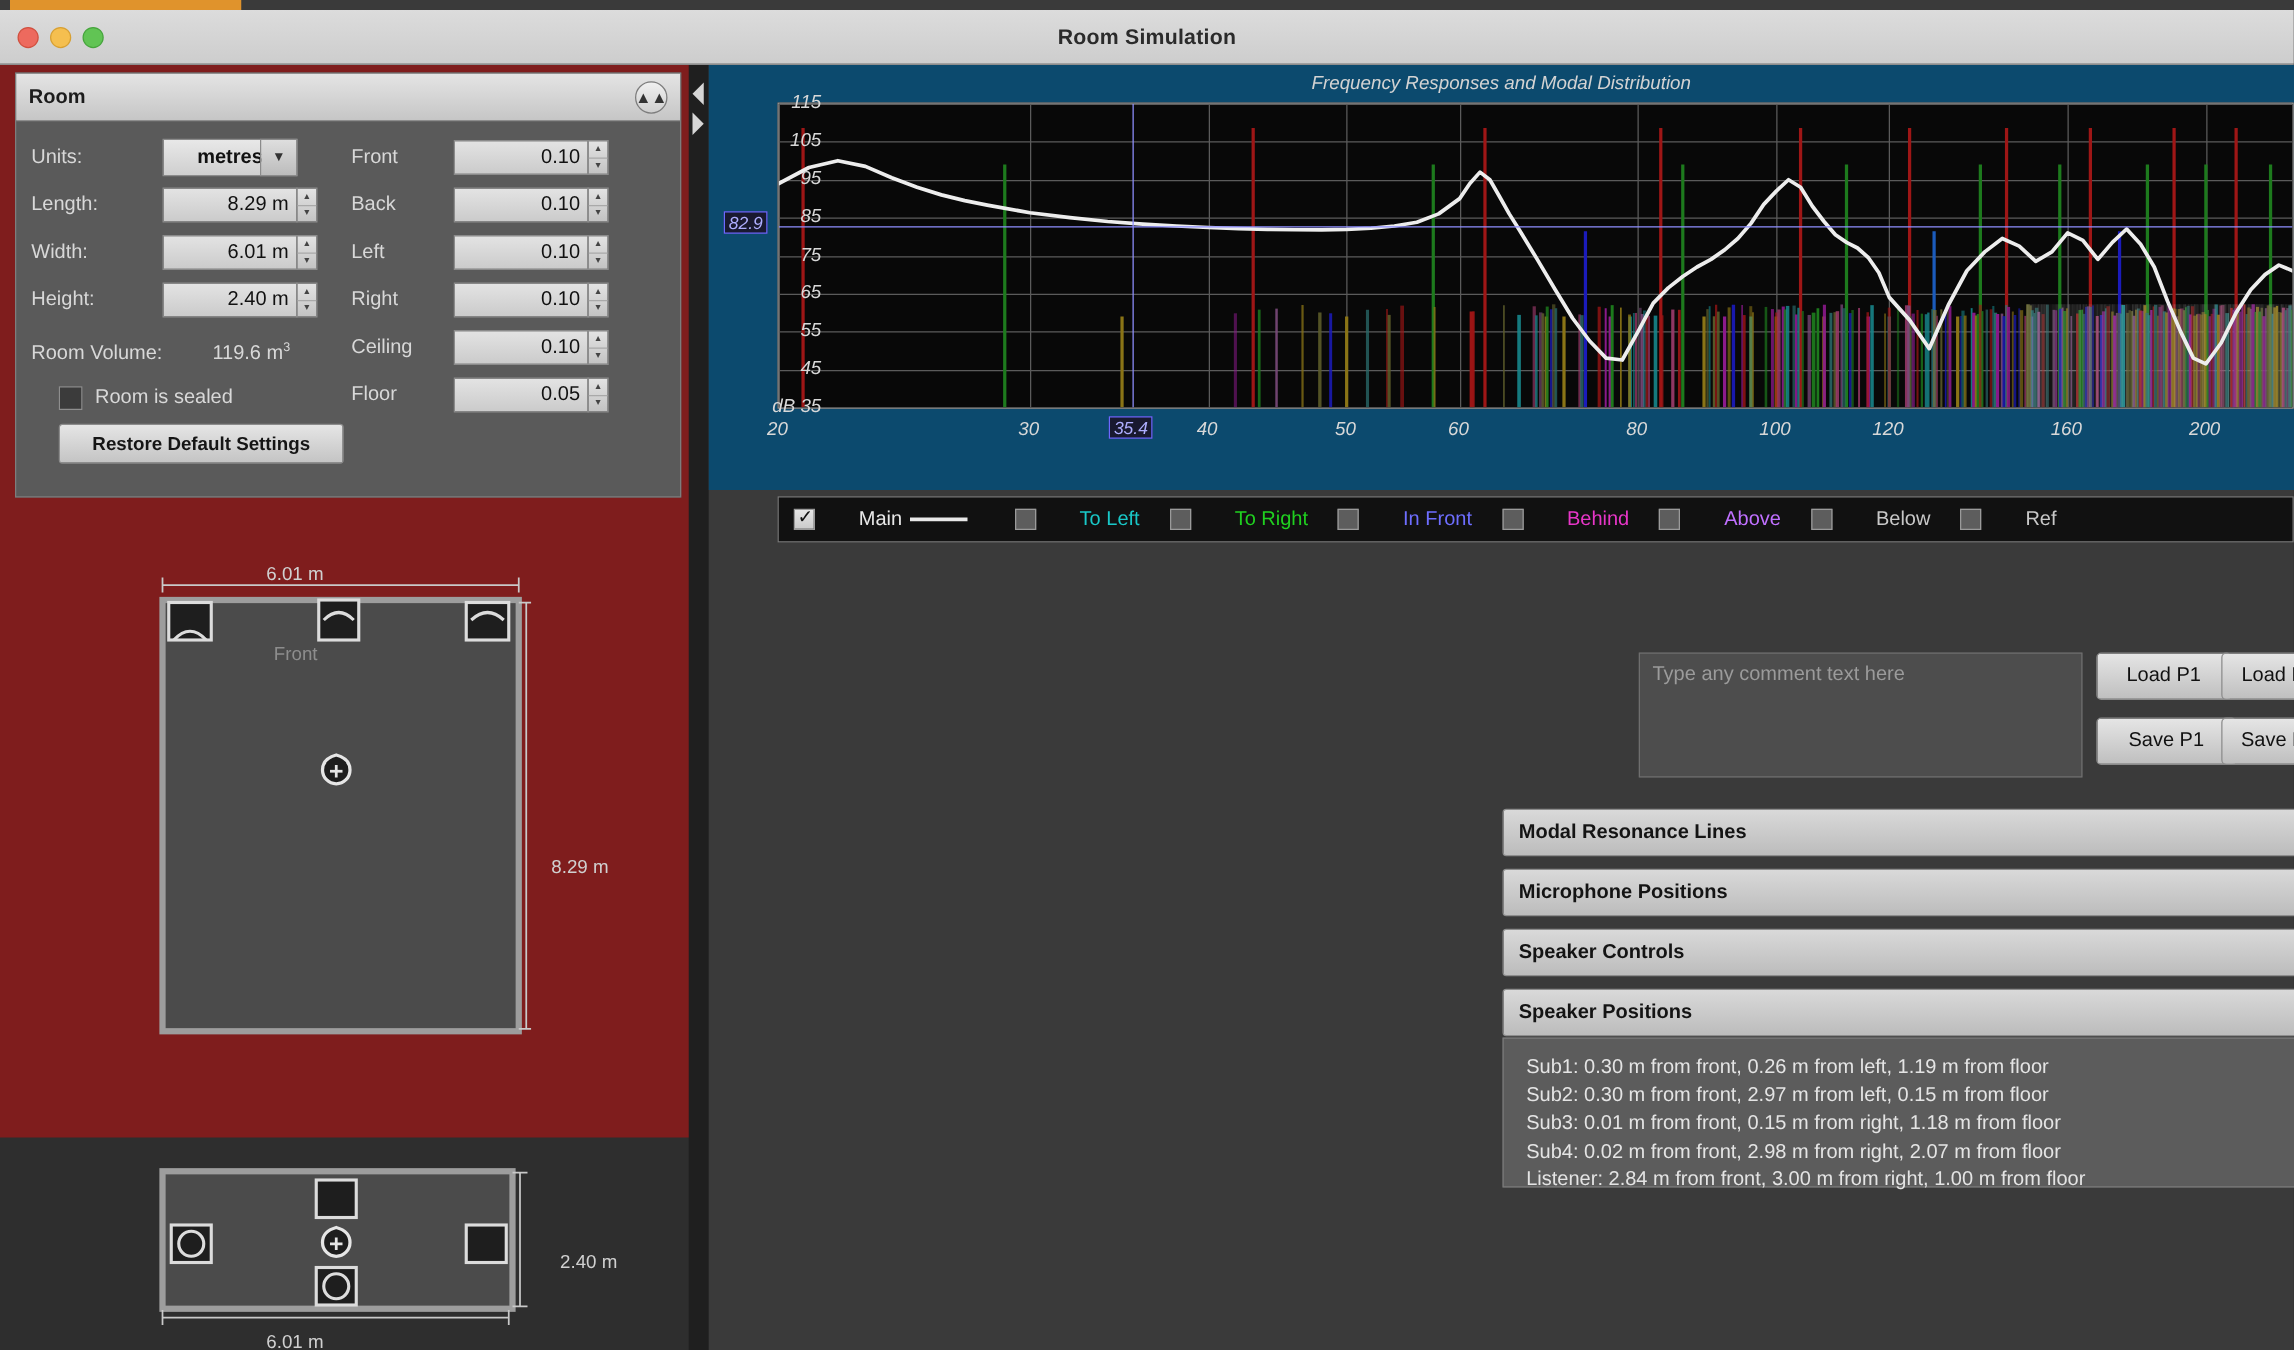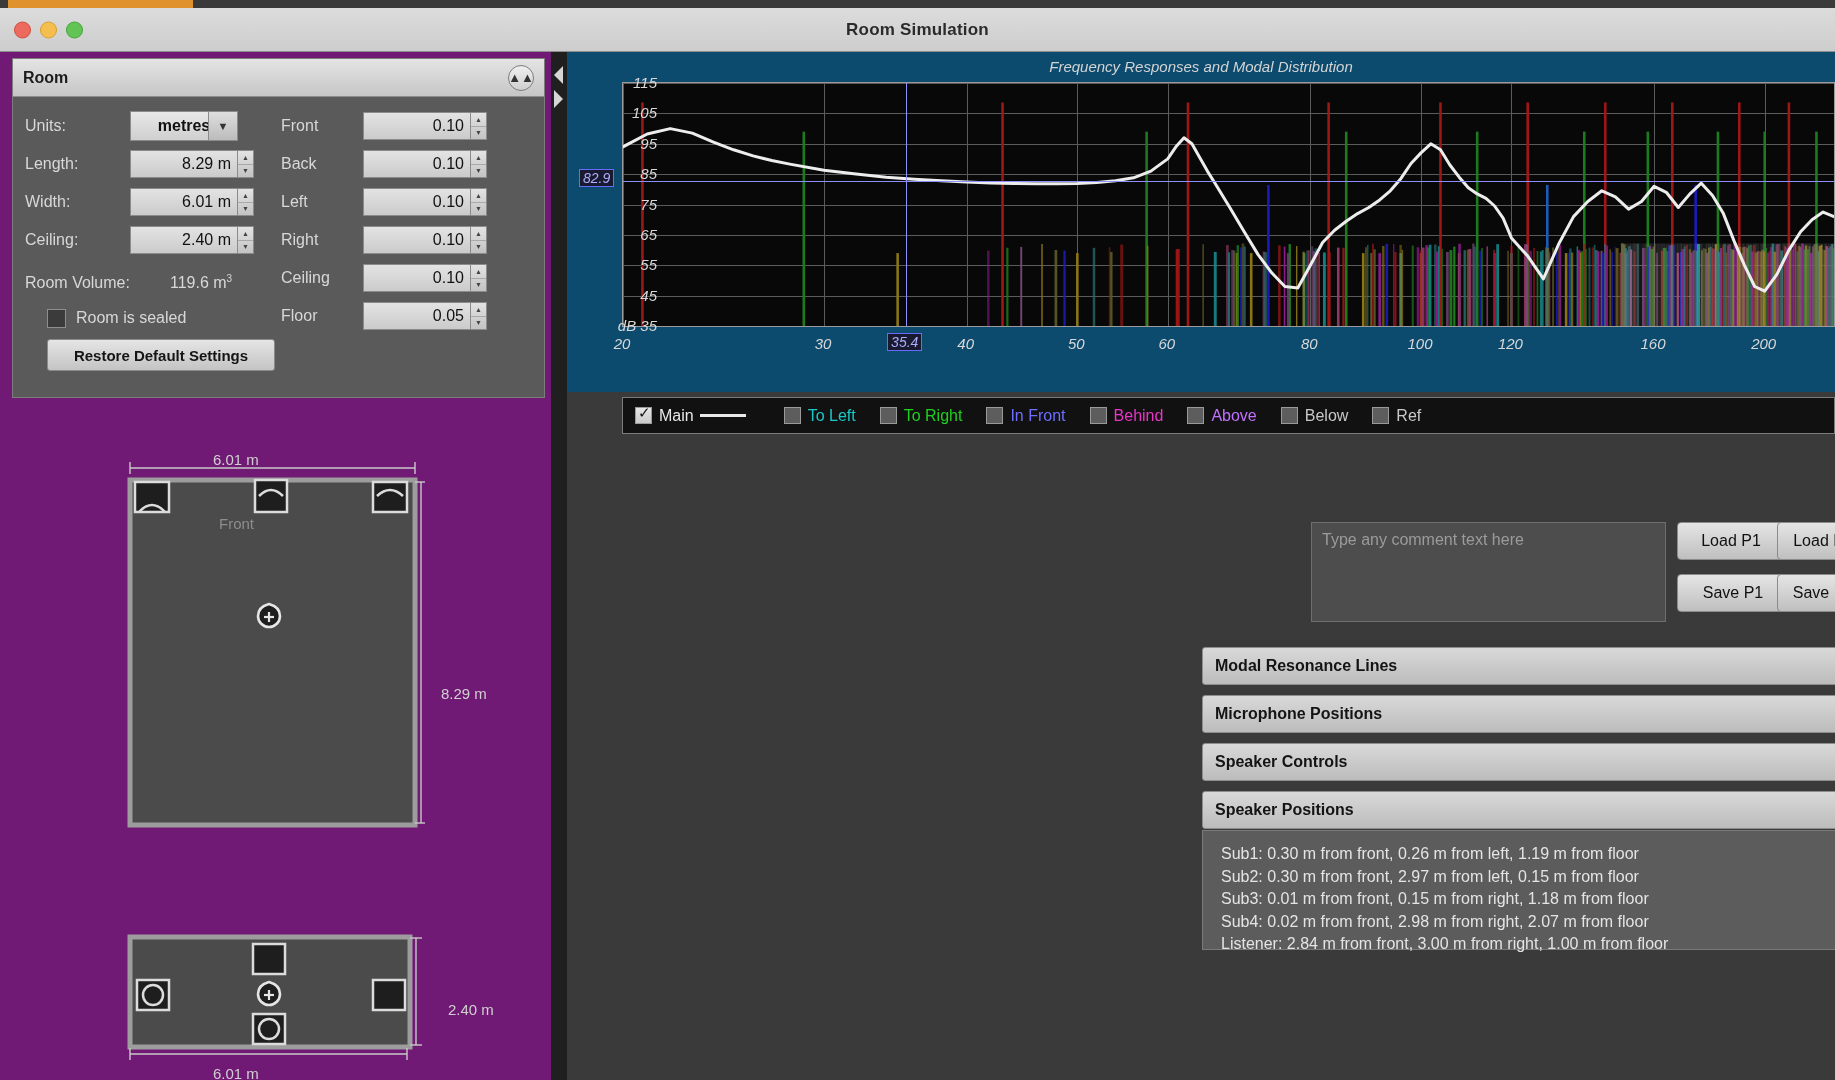--- a/index.html
+++ b/index.html
@@ -15,21 +15,21 @@
   .tl.r { background:#ed6a5e; border:1px solid #d1503f; }
   .tl.y { background:#f5bf4f; border:1px solid #d8a032; }
   .tl.g { background:#61c454; border:1px solid #46a53c; }
   #wintitle { width:100%; text-align:center; font-size:17px; font-weight:bold; color:#2b2b2b; letter-spacing:.2px; }
 
   
   #behind { position:absolute; left:0; top:0; width:1835px; height:9px; background:#3a3a3a; }
   #behind-orange { position:absolute; left:8px; top:0; width:185px; height:9px; background:#e0932c; }
 
   
-  #leftpanel { position:absolute; left:0; top:52px; width:566px; height:1028px; background:#701a75;text-decoration:underline; }
+  #leftpanel { position:absolute; left:0; top:52px; width:566px; height:858px; background:#7f1d1d;text-decoration:underline; }
 
   .panelbox { position:absolute; left:12px; top:6px; width:533px; height:340px;
     border:1px solid #7d7d7d; background:#5a5a5a; }
   .panelhdr { height:38px; background:linear-gradient(180deg,#e4e4e4 0%,#c6c6c6 100%);
     border-bottom:1px solid #8d8d8d; display:flex; align-items:center; padding:0 10px; }
   .panelhdr .t { font-size:16px; font-weight:bold; color:#1c1c1c; }
   .chev { margin-left:auto; width:26px; height:26px; border-radius:50%;
     border:1px solid #7d7d7d; background:linear-gradient(180deg,#f0f0f0,#cfcfcf);
     display:flex; align-items:center; justify-content:center; color:#333; font-size:13px; line-height:1; }
 
@@ -92,21 +92,21 @@
   .cursbox { position:absolute; border:1px solid #6a6aff; background:#191930; color:#aeaeff;
     font-size:14px; padding:0 3px; }
 
   
   #legend { position:absolute; left:55px; top:345px; width:1213px; height:37px;
     background:#111; border:1px solid #7b7b7b; display:flex; align-items:center; padding-left:12px; gap:0; }
   .lgi { display:flex; align-items:center; gap:7px; }
   .lgbox { width:17px; height:17px; background:#5d5d5d; border:1px solid #9a9a9a; position:relative; }
   .lgbox.on { background:linear-gradient(180deg,#e6e6e6,#cacaca); }
   .lgbox.on:after { content:"✓"; position:absolute; left:2px; top:-4px; font-size:15px; color:#111; }
-  .lgl { font-size:16px; }
+  .lgl { font-size:16px;margin-left:28px; }
   .lgline { width:46px; height:3px; background:#e8e8e8; margin:0 14px 0 6px; }
 
   
   #comment { position:absolute; left:744px; top:470px; width:355px; height:100px;
     background:#4d4d4d; border:1px solid #6e6e6e; color:#9b9b9b; font-size:16px; padding:8px 10px; }
   .pbtn { position:absolute; height:38px; background:linear-gradient(180deg,#e5e5e5,#bfbfbf);
     border:1px solid #8b8b8b; border-radius:4px; font-size:16px; color:#111;
     display:flex; align-items:center; justify-content:center; }
 
   
@@ -164,21 +164,21 @@
         <span class="lbl">Width:</span>
         <div class="field">
           <span>6.01 m</span>
           <span class="spin">
               <i>▲</i>
               <i>▼</i>
             </span>
         </div>
       </div>
       <div class="row">
-        <span class="lbl">Ceiling:</span>
+        <span class="lbl">Height:</span>
         <div class="field">
           <span>2.40 m</span>
           <span class="spin">
               <i>▲</i>
               <i>▼</i>
             </span>
         </div>
       </div>
 
       <div class="volrow" style="margin-top:6px;">

